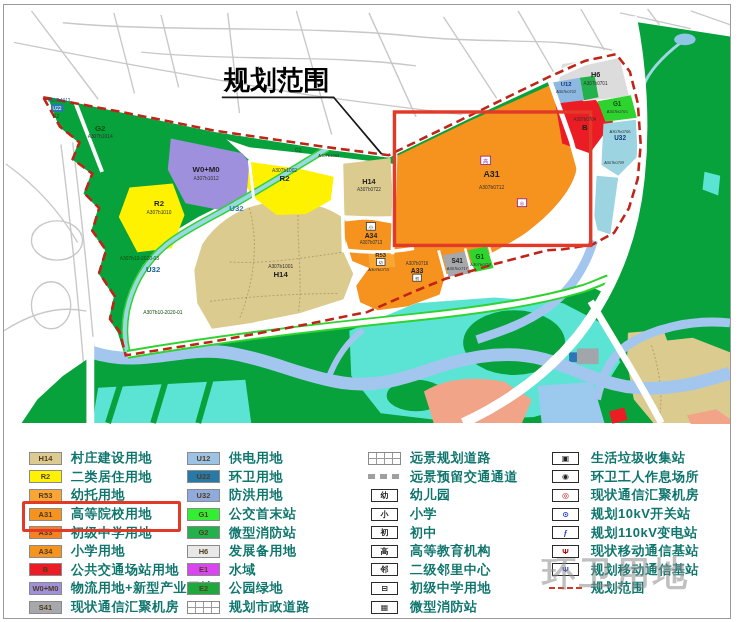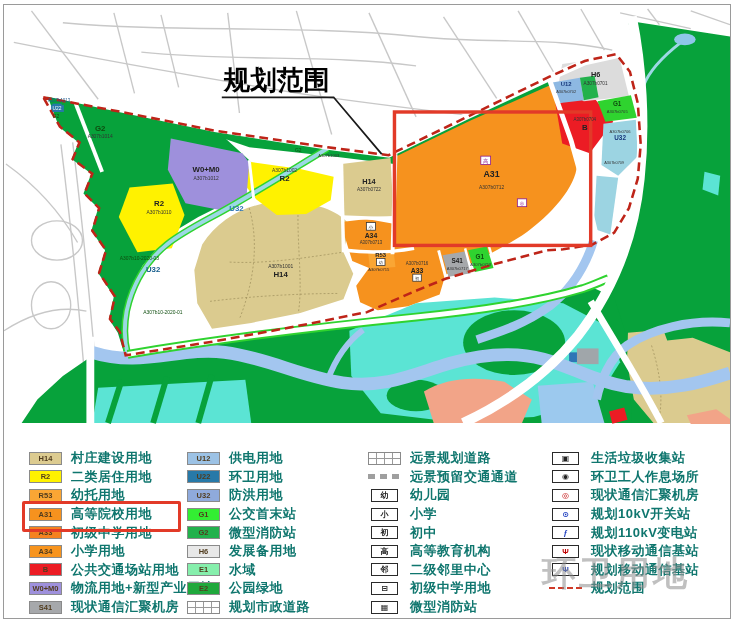--- a/index.html
+++ b/index.html
@@ -286,21 +286,21 @@
             </div>
             <div class="lrow">
               <div class="sw" style="background: rgb(34, 177, 76);">G2</div>
               <span class="lbl">微型消防站</span>
             </div>
             <div class="lrow">
               <div class="sw" style="background: rgb(232, 232, 232);">H6</div>
               <span class="lbl">发展备用地</span>
             </div>
             <div class="lrow">
-              <div class="sw" style="background: #86efac;">E1</div>
+              <div class="sw" style="background: #d946ef;">E1</div>
               <span class="lbl">水域</span>
             </div>
             <div class="lrow">
               <div class="sw" style="background: rgb(31, 168, 60); text-align: center;">E2</div>
               <span class="lbl">公园绿地</span>
             </div>
             <div class="lrow">
               <div class="sw-hatch"></div>
               <span class="lbl">规划市政道路</span>
             </div>

